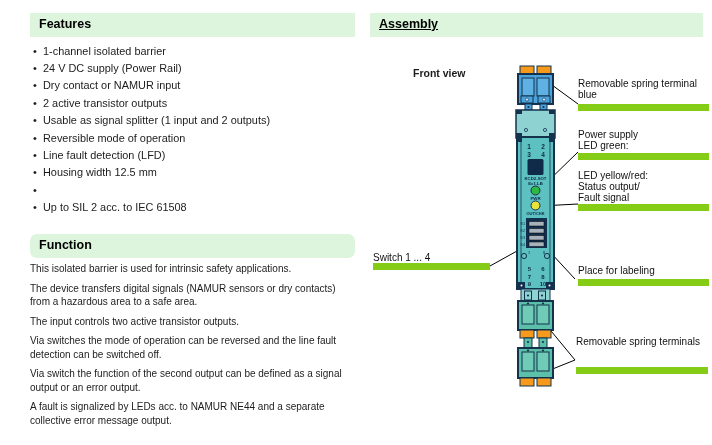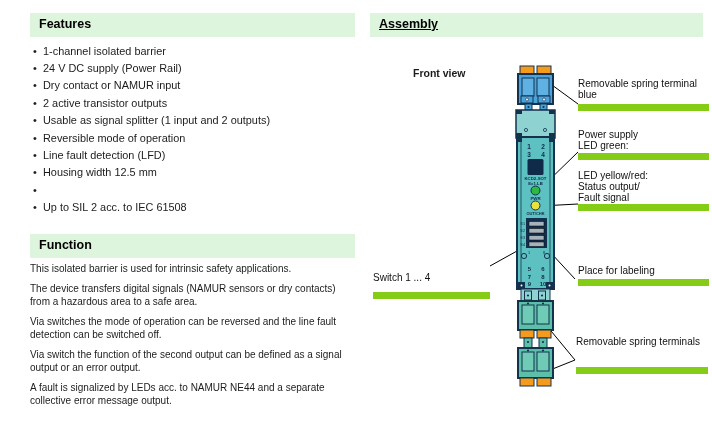--- a/index.html
+++ b/index.html
@@ -7,39 +7,39 @@
   body {
     width:712px; height:445px; position:relative; overflow:hidden;
     background:#ffffff; color:#1c1c1c;
     font-family:"Liberation Sans","DejaVu Sans",sans-serif;
   }
   .sec-bar {
     position:absolute; height:24px; background:#ddf4dd;
     font-size:12.5px; font-weight:bold; line-height:22px; padding-left:9px; color:#000;
   }
   #bar-features { left:30px; top:13px; width:325px; }
-  #bar-function { left:30px; top:234px; width:325px; }
+  #bar-function { left:30px; top:234px; width:325px;border-radius:7px; }
   #bar-assembly { left:370px; top:13px; width:333px;text-decoration:underline; }
 
   ul.features { position:absolute; left:30px; top:42px; width:330px;
     margin:0; padding:0; list-style:none; }
   ul.features li { display:flex; align-items:center; height:17.4px; font-size:10.9px; }
   ul.features .blt { width:13px; padding-left:3px; font-size:11px; }
 
   .paras { position:absolute; left:30px; top:262px; width:334px; }
   .paras p { margin:0 8px 6px 0; font-size:10px; line-height:13.5px; }
 
   .frontview { position:absolute; left:373px; top:67px; font-size:10.5px; font-weight:bold;margin-left:40px; }
 
   .callout { position:absolute; font-size:10px; line-height:11px; color:#111;
     border-bottom:7px solid #84cc16; }
   #lbl-blue       { left:578px; top:78px;  width:131px; padding-bottom:4px; }
   #lbl-ledgreen   { left:578px; top:129px; width:131px; padding-bottom:2px; }
   #lbl-ledyellow  { left:578px; top:170px; width:131px; padding-bottom:1px; }
-  #lbl-switch     { left:373px; top:252px; width:117px; padding-bottom:9px;margin-top:20px; }
+  #lbl-switch     { left:373px; top:252px; width:117px; padding-bottom:0; }
   #lbl-labeling   { left:578px; top:265px; width:131px; padding-bottom:3px; }
   #lbl-green      { left:576px; top:336px; width:132px; padding-bottom:20px; }
 
   svg#diagram { position:absolute; left:360px; top:40px; }
   svg text { fill:#0f2b49; font-family:"Liberation Sans","DejaVu Sans",sans-serif; }
 </style>
 </head>
 <body>
 
 <div class="sec-bar" id="bar-features">Features</div>
@@ -84,20 +84,21 @@
       <span class="blt">•</span>
       <span>Up to SIL 2 acc. to IEC 61508</span>
     </li>
 </ul>
 
 <div class="sec-bar" id="bar-function">Function</div>
 
 <div class="paras">
   <p>This isolated barrier is used for intrinsic safety applications.</p>
   <p>The device transfers digital signals (NAMUR sensors or dry contacts) from a hazardous area to a safe area.</p>
+  <p>The input controls two active transistor outputs.</p>
   <p>Via switches the mode of operation can be reversed and the line fault detection can be switched off.</p>
   <p>Via switch the function of the second output can be defined as a signal output or an error output.</p>
   <p>A fault is signalized by LEDs acc. to NAMUR NE44 and a separate collective error message output.</p>
 </div>
 
 <div class="sec-bar" id="bar-assembly">Assembly</div>
 <div class="frontview">Front view</div>
 
 <svg id="diagram" width="352" height="405" viewBox="0 0 352 405">
 

